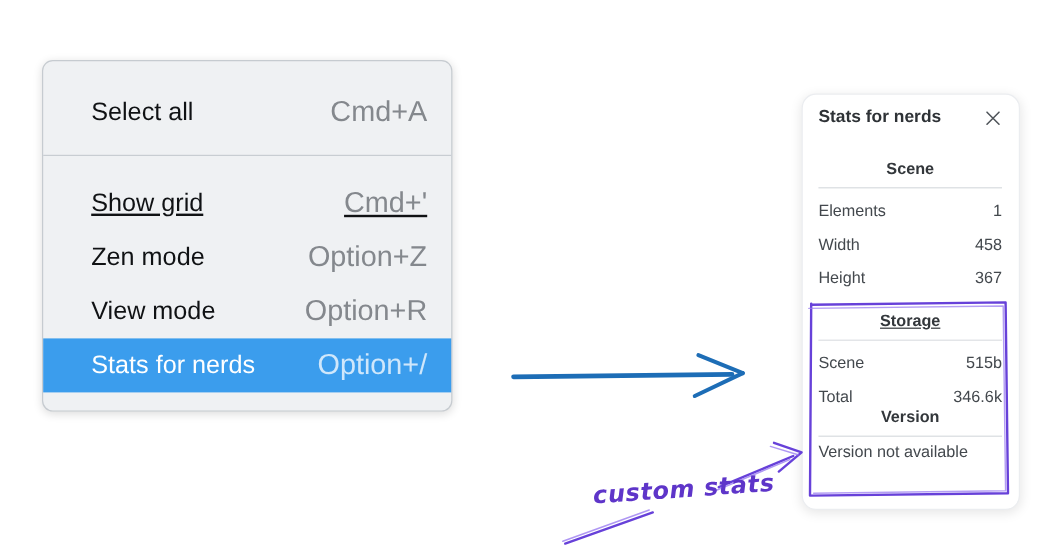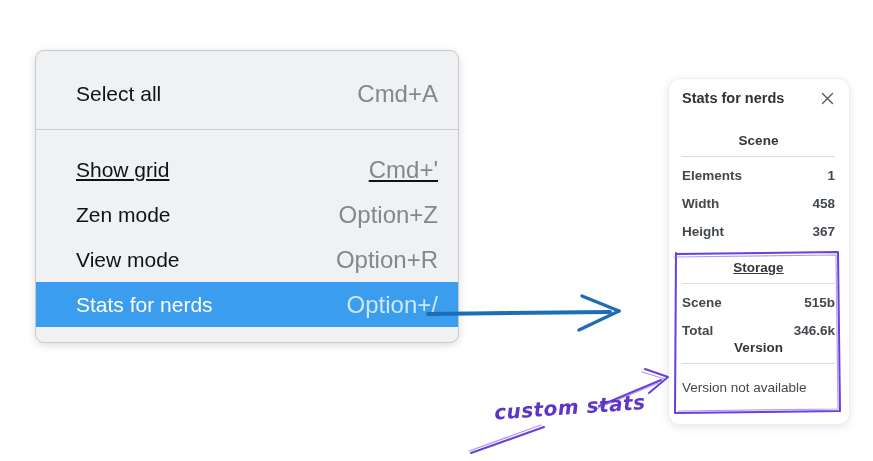--- a/index.html
+++ b/index.html
@@ -2,21 +2,21 @@
 <html><head>
 <meta charset="utf-8">
 <style>
   html,body{margin:0;padding:0;background:#fff;}
   #stage{
     position:relative;width:873px;height:461px;overflow:hidden;background:#ffffff;
     font-family:"Liberation Sans","DejaVu Sans",sans-serif;
   }
   
   .menu{
-    position:absolute;left:35px;top:50px;width:424px;height:293px;box-sizing:border-box;
+    position:absolute;left:35px;top:50px;width:342px;height:293px;box-sizing:border-box;
     background:#eff1f3;border:1px solid #c6cbd0;border-radius:9px;
     box-shadow:0 2px 8px rgba(0,0,0,.14);
     padding-top:8px;display:flex;flex-direction:column;
   }
   .menu-item{
     height:45px;display:flex;align-items:center;justify-content:space-between;
     padding:0 20px 0 40px;font-size:21px;color:#101214;cursor:default;
   }
   .menu-item .mi-short{font-size:24px;color:#84888d;}
   .menu-item.first{height:70px;}
@@ -35,23 +35,23 @@
   .panel-title{font-weight:700;font-size:14.5px;color:#2e3236;}
   .panel-close{background:none;border:none;padding:0;width:16px;height:16px;cursor:pointer;
     display:flex;align-items:center;justify-content:center;}
   .sec-head{
     margin:0;text-align:center;font-size:13.5px;font-weight:700;color:#33373b;
     padding-bottom:8px;border-bottom:1px solid #d8dbdf;
   }
   .sec-head.scene{margin-top:26px;}
   .sec-head.storage{margin-top:19px;border-bottom-color:#dcdfe3;text-decoration:underline;}
   .sec-head.version{}
-  .stat-row{display:flex;justify-content:space-between;margin-top:9px;line-height:19px;font-weight:bold;}
+  .stat-row{display:flex;justify-content:space-between;margin-top:9px;line-height:19px;}
   .stat-row .sv{text-align:right;}
-  .version-note{margin-top:14px;line-height:19px;}
+  .version-note{margin-top:3px;line-height:19px;}
   
   .custom-stats{
     position:absolute;left:494px;top:395px;width:160px;
     font-family:"DejaVu Sans",sans-serif;font-style:italic;font-weight:600;
     font-size:20px;letter-spacing:.5px;color:#5e35c9;transform:rotate(-4deg);
     white-space:nowrap;
   }
   .overlay{position:absolute;left:0;top:0;pointer-events:none;}
 </style>
 </head>

